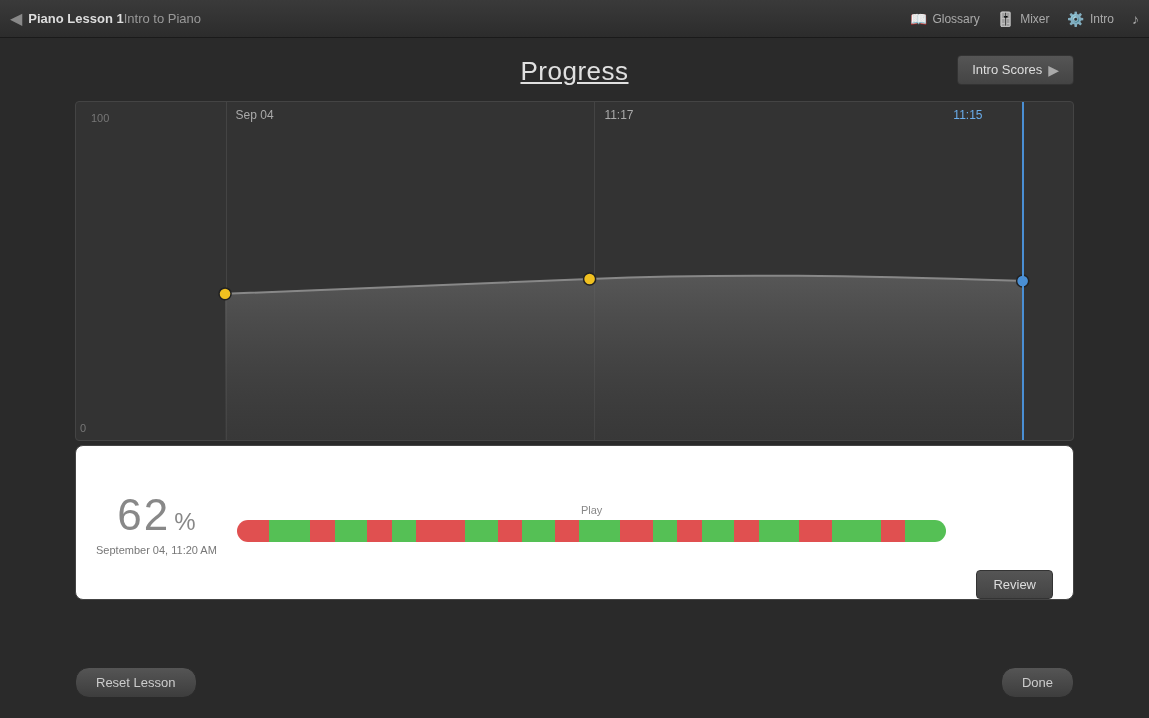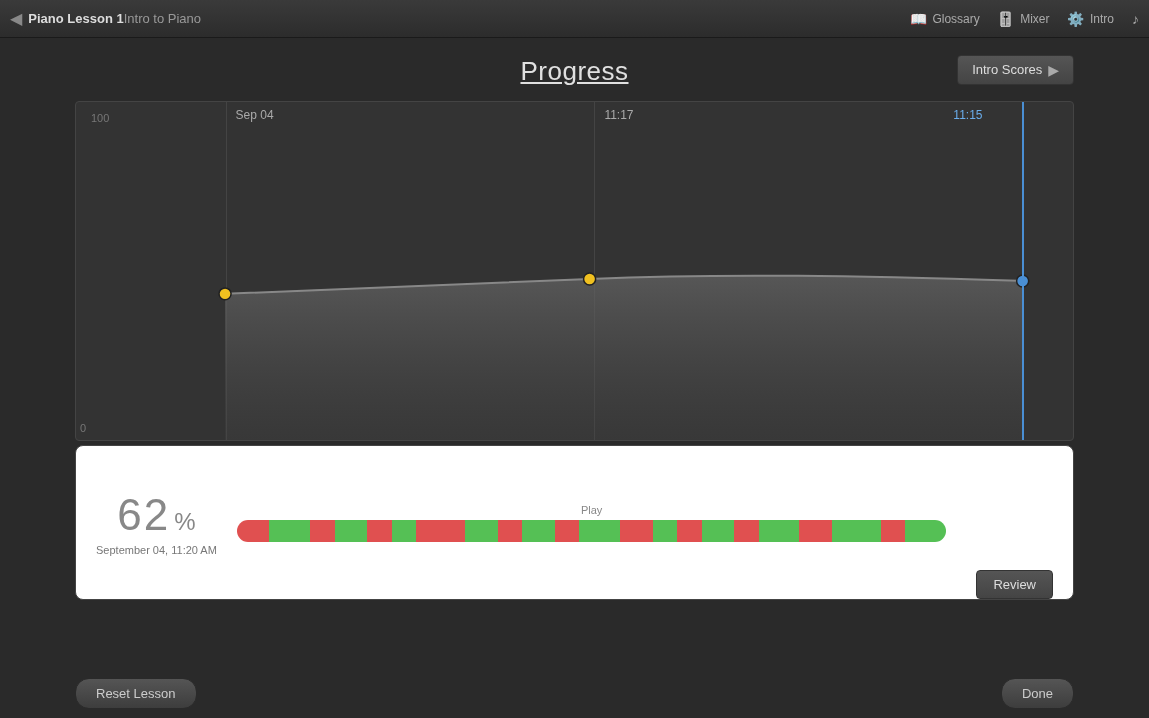--- a/index.html
+++ b/index.html
@@ -243,21 +243,21 @@
       white-space: nowrap;
       margin-left: 10px;
       margin-top: 20px;
       align-self: flex-end;
       text-align: center;
     }
 
     
     #footer {
       position: absolute;
-      bottom: 9px;
+      bottom: 20px;
       left: 0;
       right: 0;
       display: flex;
       justify-content: space-between;
       padding: 0 75px;
     }
     .footer-btn {
       background: linear-gradient(to bottom, #555, #3d3d3d);
       border: 1px solid #2a2a2a;
       border-radius: 14px;

